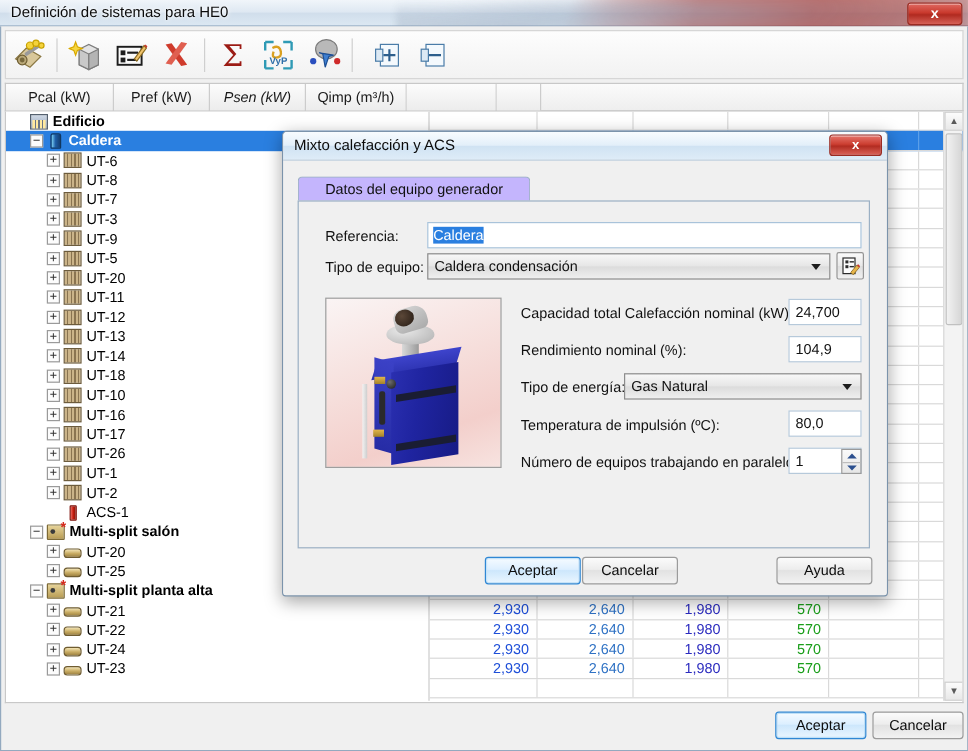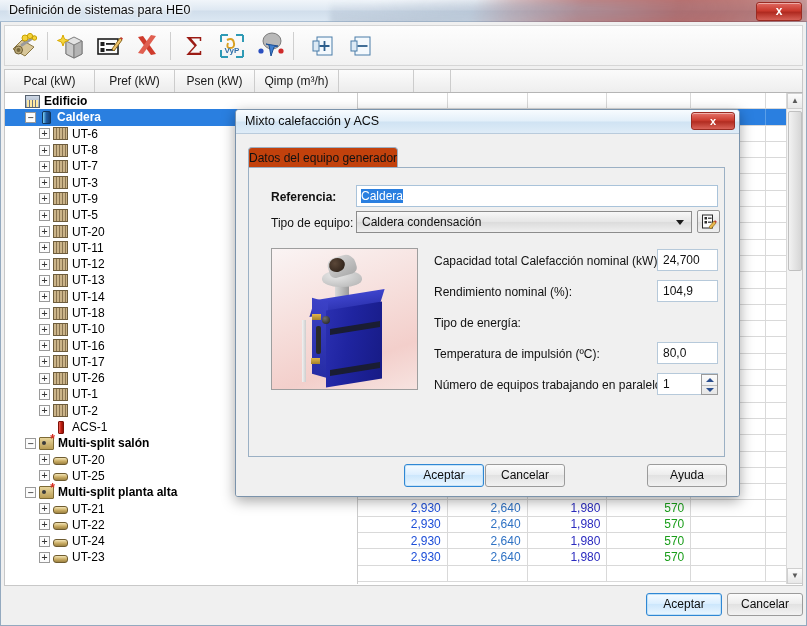--- a/index.html
+++ b/index.html
@@ -309,22 +309,22 @@
     position: absolute; left:0; top: 24px; width: 503px; height: 362px;
     background: #f0f0f0;
   }
 
   
   .tab-strip {
     position: absolute; left: 12px; top: 13px; width: 477px; height: 21px;
   }
   .tab {
     position: absolute; left: 0; top: 0;
-    height: 21px; padding: 0 0;
-    background: #c2410c;
+    height: 21px; padding: 0 22px;
+    background: #c4b5fd;
     border: 1px solid #9bb0c4; border-bottom: none;
     border-radius: 4px 4px 0 0;
     font-size: 12px; line-height: 20px; color:#111;
     cursor: pointer;
   }
   .tab-panel {
     position: absolute; left: 12px; top: 33px;
     width: 477px; height: 290px;
     background: #f0f0f0;
     border: 1px solid #9bb0c4;
@@ -586,21 +586,21 @@
 
       </div>
 
       <div class="grid-head" id="grid-head">
           <div class="gh-cell" style="width: 90px;">
             <span>Pcal (kW)</span>
           </div>
           <div class="gh-cell" style="width: 80px;">
             <span>Pref (kW)</span>
           </div>
-          <div class="gh-cell" style="width: 80px;">
+          <div class="gh-cell" style="width: 80px; font-style: italic;">
             <span>Psen (kW)</span>
           </div>
           <div class="gh-cell" style="width: 84px;">
             <span>Qimp (m³/h)</span>
           </div>
           <div class="gh-cell" style="width: 75px;">
             <span></span>
           </div>
           <div class="gh-cell" style="width: 37px;">
             <span></span>
@@ -1020,21 +1020,21 @@
     </div>
 
     <div class="dlg-body">
 
       <div class="tab-strip">
         <div class="tab">Datos del equipo generador</div>
       </div>
 
       <div class="tab-panel">
 
-        <div class="fld-label" style="left:22px; top:22px;font-weight:bold;">Referencia:</div>
+        <div class="fld-label" style="left:22px; top:22px;">Referencia:</div>
         <div class="txtbox" style="left:107px; top:17px; width:362px; height:22px;">
           <span class="sel-text">Caldera</span>
         </div>
 
         <div class="fld-label" style="left:22px; top:48px;">Tipo de equipo:</div>
         <div class="combo" style="left:107px; top:43px; width:336px; height:22px;">
           <span>Caldera condensación</span>
           <span class="caret"></span>
         </div>
         <div class="icon-btn" style="left:448px; top:42px; width:23px; height:23px;">
@@ -1068,20 +1068,24 @@
           </div>
         </div>
 
         <div class="fld-label" style="left:185px; top:86px;">Capacidad total Calefacción nominal (kW):</div>
         <div class="numbox" style="left:408px; top:81px; width:61px; height:22px;">24,700</div>
 
         <div class="fld-label" style="left:185px; top:117px;">Rendimiento nominal (%):</div>
         <div class="numbox" style="left:408px; top:112px; width:61px; height:22px;">104,9</div>
 
         <div class="fld-label" style="left:185px; top:148px;">Tipo de energía:</div>
+        <div class="combo" style="left:271px; top:143px; width:198px; height:22px;">
+          <span>Gas Natural</span>
+          <span class="caret"></span>
+        </div>
 
         <div class="fld-label" style="left:185px; top:179px;">Temperatura de impulsión (ºC):</div>
         <div class="numbox" style="left:408px; top:174px; width:61px; height:22px;">80,0</div>
 
         <div class="fld-label" style="left:185px; top:210px;">Número de equipos trabajando en paralelo:</div>
         <div class="numbox" style="left:408px; top:205px; width:61px; height:22px;">1</div>
         <div class="spin" style="left:452px; top:206px;">
           <div class="up">
               <span class="tri-up"></span>
             </div>

